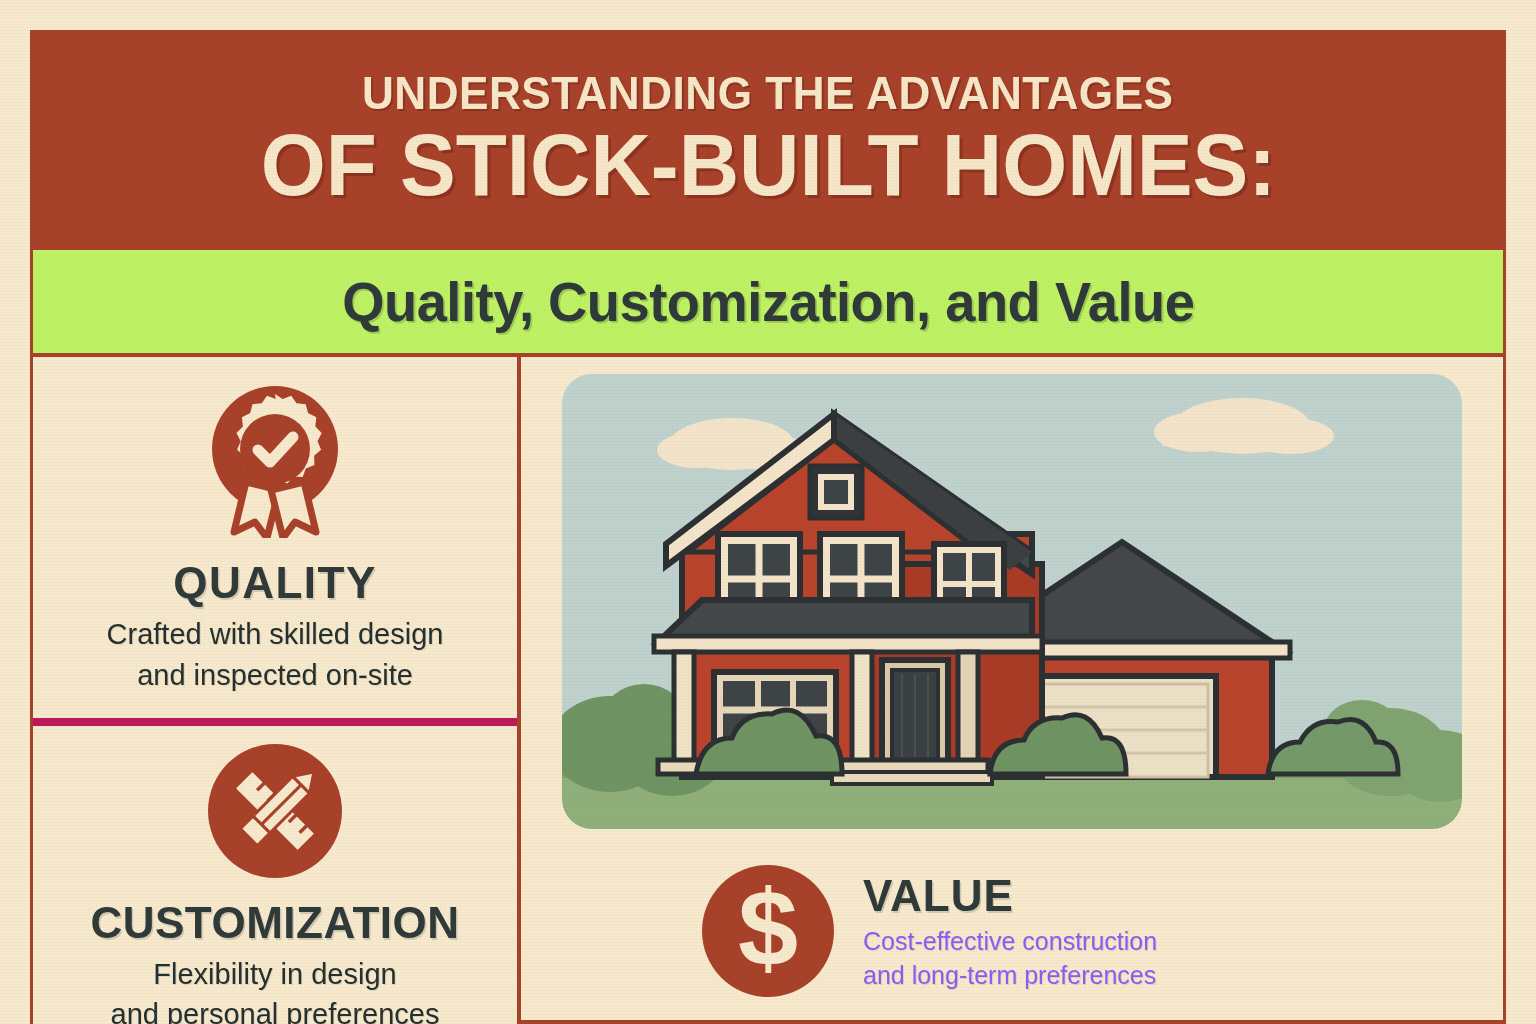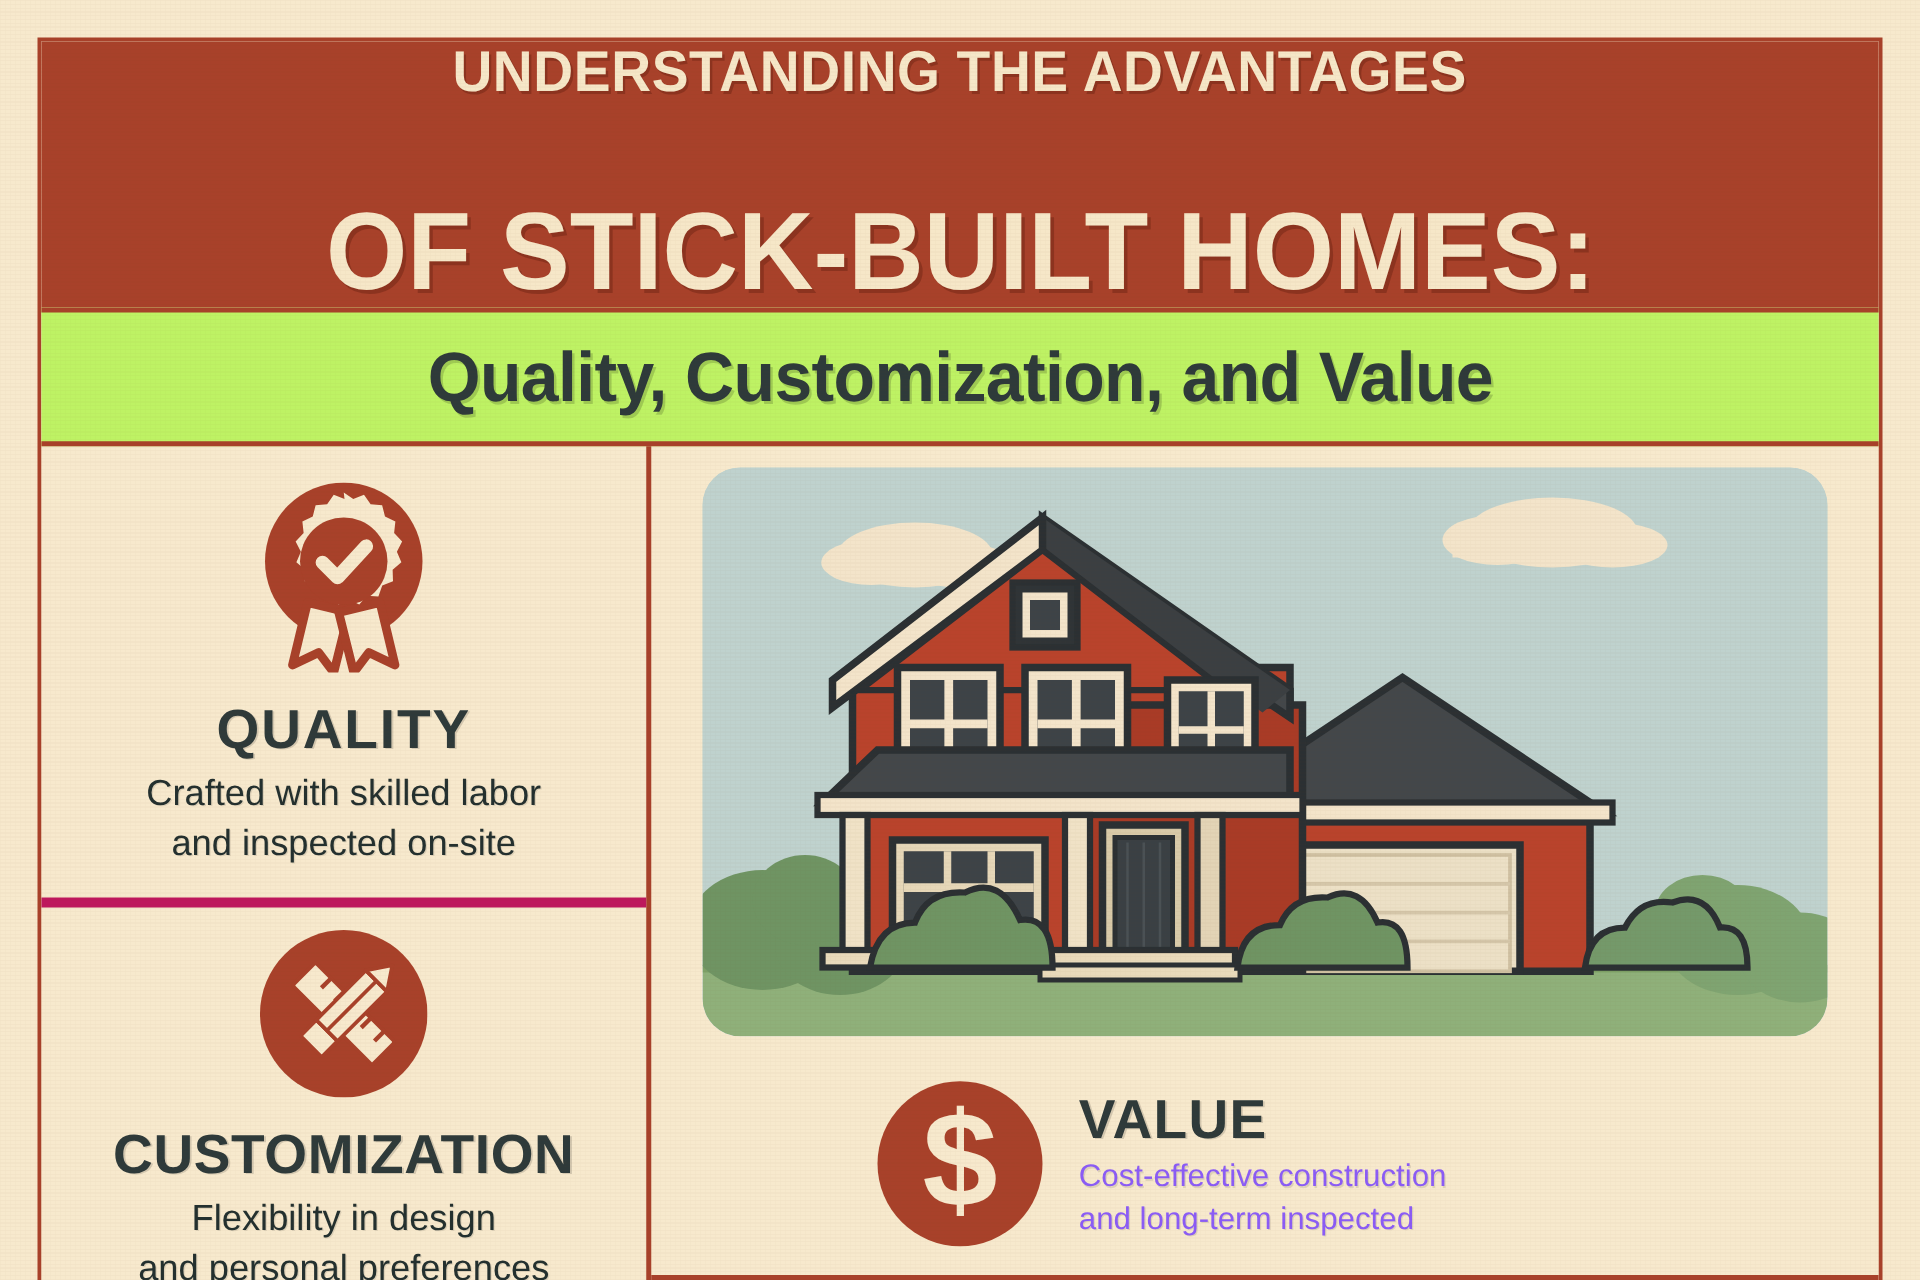--- a/index.html
+++ b/index.html
@@ -38,21 +38,21 @@
   
   .header-band {
     position: absolute;
     left: 0; top: 0;
     width: 100%;
     height: 213px;
     background: #a8412a;
     display: flex;
     flex-direction: column;
     align-items: center;
-    justify-content: space-between;
+    justify-content: center;
     box-sizing: border-box;
   }
   .title-line-1 {
     color: #f6e7c8;
     font-family: "Liberation Sans Narrow", "Liberation Sans", sans-serif;
     font-weight: bold;
     font-size: 46px;
     letter-spacing: 0.5px;
     text-transform: uppercase;
     transform: scaleX(0.96);
@@ -282,21 +282,21 @@
 
               <path fill="#f7e9cd" d="
                 M73 8
                 l7.6 5.1 8.6-3.4 5.3 7.6 9.2 0.9 2.3 8.9 8.3 4.1 -1 9.2 6.4 6.7 -4.2 8.2 3.6 8.5 -7 6 0.3 9.2 -8.6 3.4 -3.1 8.7 -9.2 -0.5 -6.1 6.9 -8.3 -4 -8.3 4 -6.1 -6.9 -9.2 0.5 -3.1 -8.7 -8.6 -3.4 0.3 -9.2 -7 -6 3.6 -8.5 -4.2 -8.2 6.4 -6.7 -1 -9.2 8.3 -4.1 2.3 -8.9 9.2 -0.9 5.3 -7.6 8.6 3.4 Z"></path>
               <circle cx="73" cy="63" r="35" fill="#a8412a"></circle>
               <path d="M56 64 L68 76 L91 51" fill="none" stroke="#f7e9cd" stroke-width="11" stroke-linecap="round" stroke-linejoin="round"></path>
             </svg>
           </div>
           <div class="feature-title">Quality</div>
           <div class="feature-desc">
-            <span class="ln">Crafted with skilled labor</span>
+            <span class="ln">Crafted with skilled design</span>
             <span class="ln">and inspected on-site</span>
           </div>
         </div>
 
         <div class="cell-customization">
           <div class="icon-badge">
             <svg width="134" height="134" viewBox="0 0 134 134">
               <circle cx="67" cy="67" r="67" fill="#a8412a"></circle>
 
               <g transform="rotate(45 67 67)">
@@ -466,21 +466,21 @@
           <div class="value-icon-wrap">
             <svg width="134" height="134" viewBox="0 0 134 134">
               <circle cx="67" cy="67" r="66" fill="#a8412a"></circle>
               <text x="67" y="101" text-anchor="middle" font-family="Liberation Sans, sans-serif" font-size="108" font-weight="bold" fill="#f7e9cd">$</text>
             </svg>
           </div>
           <div class="value-text">
             <div class="value-title">Value</div>
             <div class="value-desc">
               <span class="ln">Cost-effective construction</span>
-              <span class="ln">and long-term inspected</span>
+              <span class="ln">and long-term preferences</span>
             </div>
           </div>
         </div>
 
       </div>
     </div>
   </div>
 
   <div class="grain"></div>
 </div>

